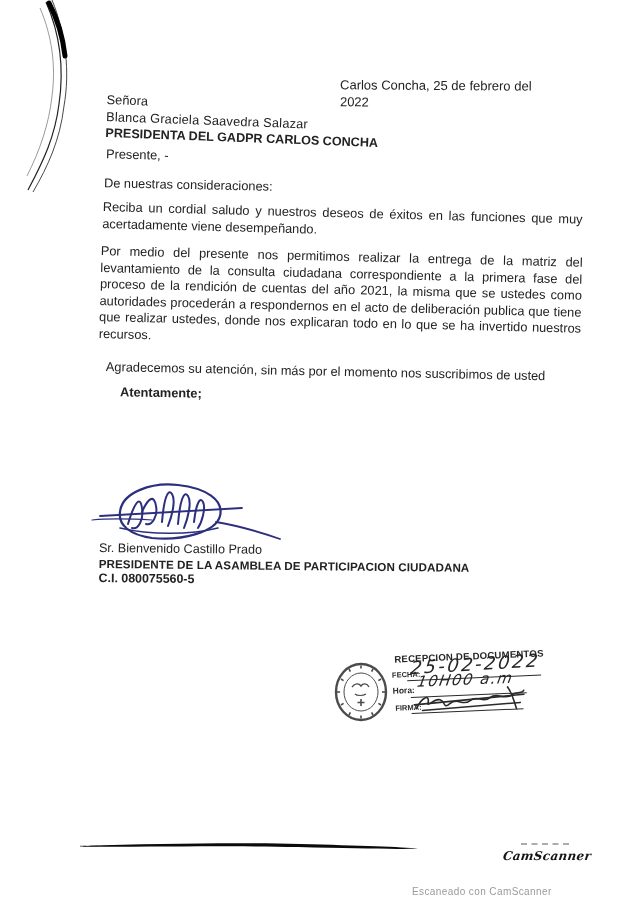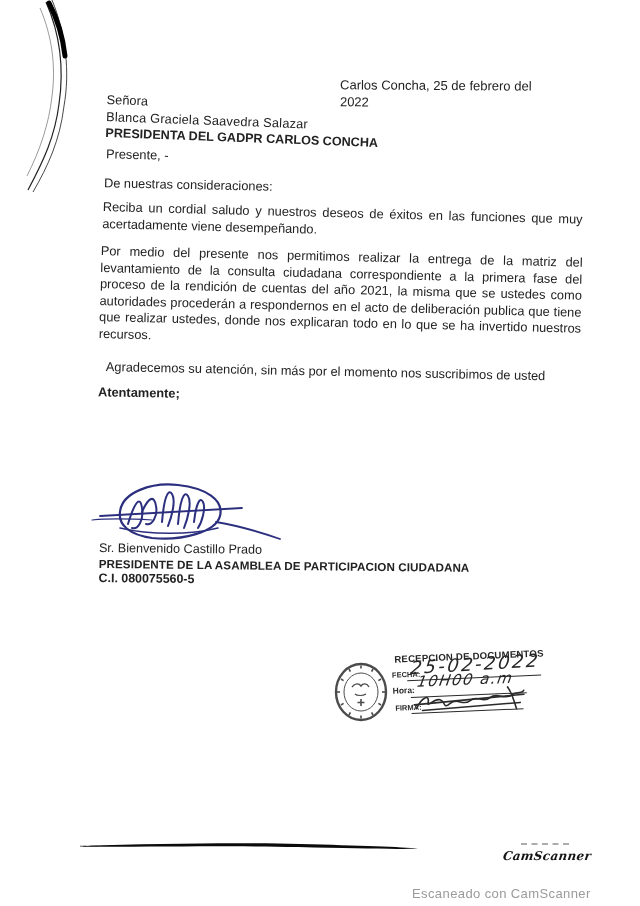--- a/index.html
+++ b/index.html
@@ -11,21 +11,21 @@
   .doc-text{font-size:12.8px;line-height:16.5px;color:#222;}
   .date-line{top:78px;left:340px;width:212px;text-align:left;font-size:13px;transform:rotate(0.4deg);}
   .recipient{top:92px;left:107px;width:340px;transform:rotate(2.1deg);transform-origin:left top;}
   .recipient .r-name{letter-spacing:.2px;}
   .recipient .r-title{font-weight:bold;font-size:12.6px;}
   .presente{top:147px;left:106px;transform:rotate(1.4deg);}
   .greeting{top:177px;left:104px;transform:rotate(1.2deg);}
   .para1{top:199px;left:103px;width:480px;text-align:justify;transform:rotate(1.5deg);transform-origin:left top;}
   .para2{top:243px;left:101px;width:482px;text-align:justify;transform:rotate(1.4deg);transform-origin:left top;}
   .closing{top:359px;left:106px;width:460px;transform:rotate(1.2deg);transform-origin:left top;}
-  .signoff{top:385px;left:98px;font-weight:bold;transform:rotate(1deg);}
+  .signoff{top:385px;left:120px;font-weight:bold;transform:rotate(1deg);}
   .signer{top:541px;left:99px;transform:rotate(0.6deg);transform-origin:left top;}
   .signer .s-name{font-size:12.6px;line-height:15px;}
   .signer .s-title{font-weight:bold;font-size:11.6px;line-height:15px;letter-spacing:.1px;}
   .signer .s-id{font-weight:bold;font-size:12.4px;line-height:15px;}
 
   
   .stamp{top:652px;left:386px;width:190px;height:92px;transform:rotate(-2.4deg);transform-origin:left top;}
   .stamp-header{position:absolute;top:2px;left:8px;font-size:9.6px;font-weight:bold;letter-spacing:.2px;color:#262626;white-space:nowrap;}
   .stamp-label{position:absolute;font-weight:bold;color:#2b2b2b;white-space:nowrap;}
   .lbl-fecha{top:19px;left:5px;font-size:7.5px;}
@@ -38,21 +38,21 @@
   .line-fecha{top:29px;left:20px;width:134px;}
   .line-hora{top:46px;left:23px;width:116px;}
   .line-firma{top:62px;left:23px;width:112px;}
 
   .seal{top:661px;left:333px;width:56px;height:62px;}
   .curl{top:0;left:0;width:90px;height:195px;}
   .streak{top:840px;left:80px;width:345px;height:12px;}
   .cs-dashes{top:843px;left:521px;width:48px;height:0;border-top:2px dashed #6a6a6a;opacity:.55;}
   .watermark{top:849px;left:503px;font-family:"DejaVu Serif", serif;font-style:italic;font-weight:bold;
              font-size:12px;color:#141414;transform:skewX(-8deg);letter-spacing:.3px;}
-  .footer-note{top:886px;left:412px;font-size:13px;color:#9a9a9a;letter-spacing:.4px;}
+  .footer-note{top:886px;left:412px;font-size:10px;color:#9a9a9a;letter-spacing:.4px;}
 </style>
 </head>
 <body>
 
 <svg class="abs curl" viewBox="0 0 90 195">
   <path d="M46,2 C60,34 64,70 59,104 C55,136 44,160 28,190" fill="none" stroke="#222" stroke-width="1.2"></path>
   <path d="M52,0 C66,34 70,72 64,106 C60,140 48,166 33,192" fill="none" stroke="#333" stroke-width="0.9"></path>
   <path d="M40,8 C52,36 56,66 52,96 C49,124 40,150 27,176" fill="none" stroke="#555" stroke-width="0.6"></path>
   <path d="M49,3 C58,20 63,38 65,56" fill="none" stroke="#000" stroke-width="5" stroke-linecap="round"></path>
 </svg>

